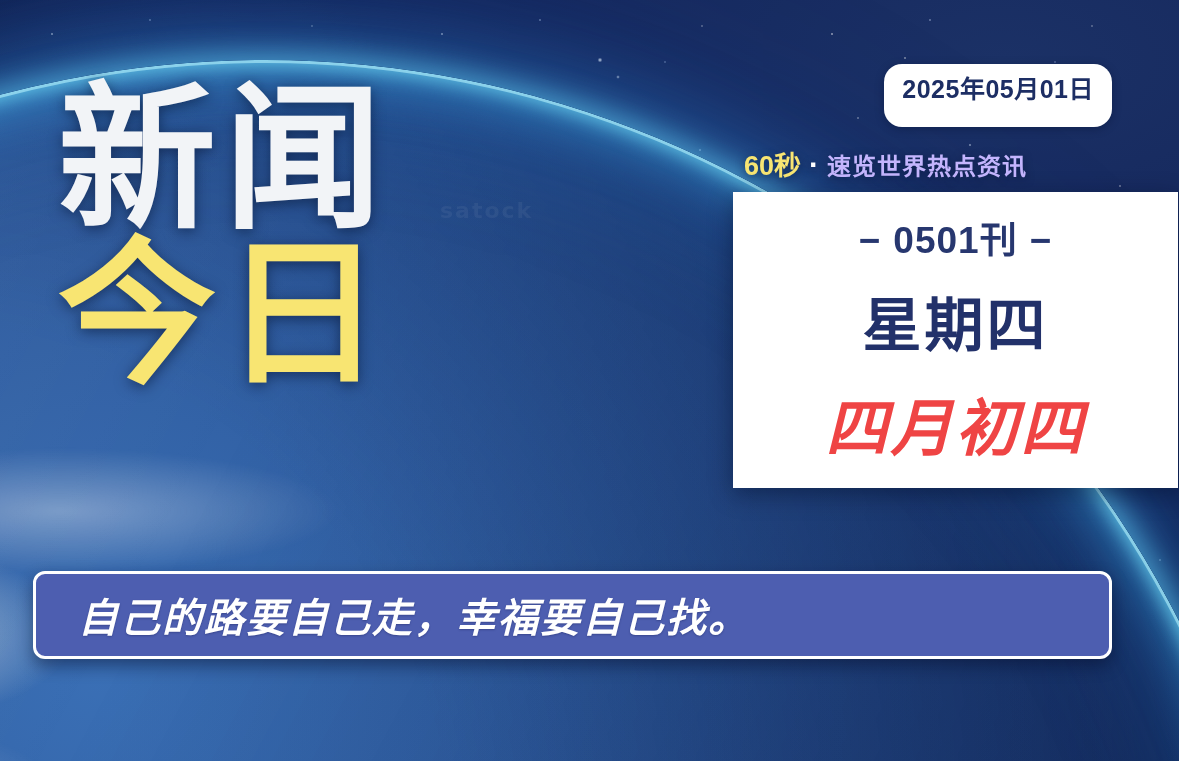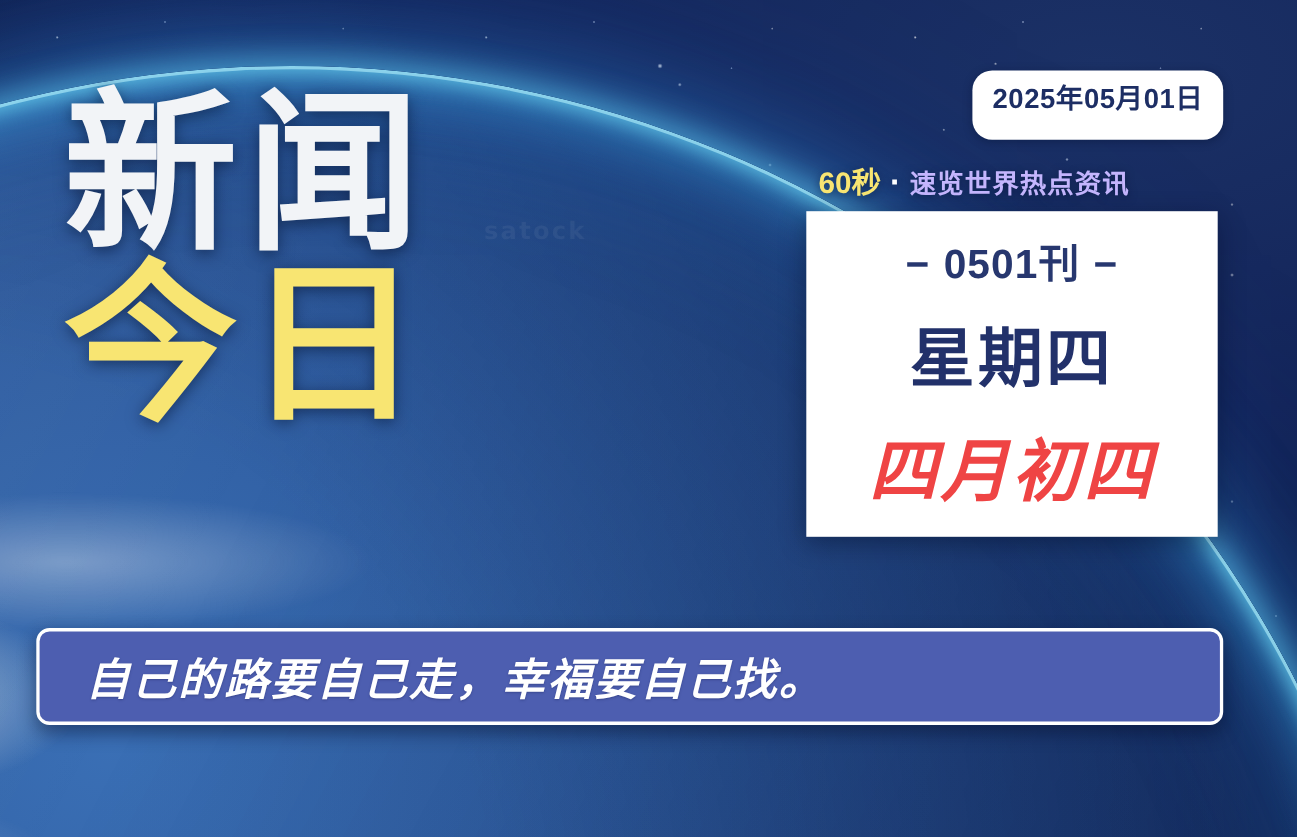--- a/index.html
+++ b/index.html
@@ -272,21 +272,21 @@
     font-weight: 700;
     color: #c4b5fd;
     letter-spacing: 1px;
   }
 
   
   .info-card {
     position: absolute;
     left: 733px;
     top: 192px;
-    width: 374px;
+    width: 445px;
     height: 296px;
     background: #ffffff;
     box-shadow: 0 6px 22px rgba(3,12,38,.45);
     display: flex;
     flex-direction: column;
     align-items: center;
     justify-content: flex-start;
     padding-top: 18px;
     box-sizing: border-box;
   }

